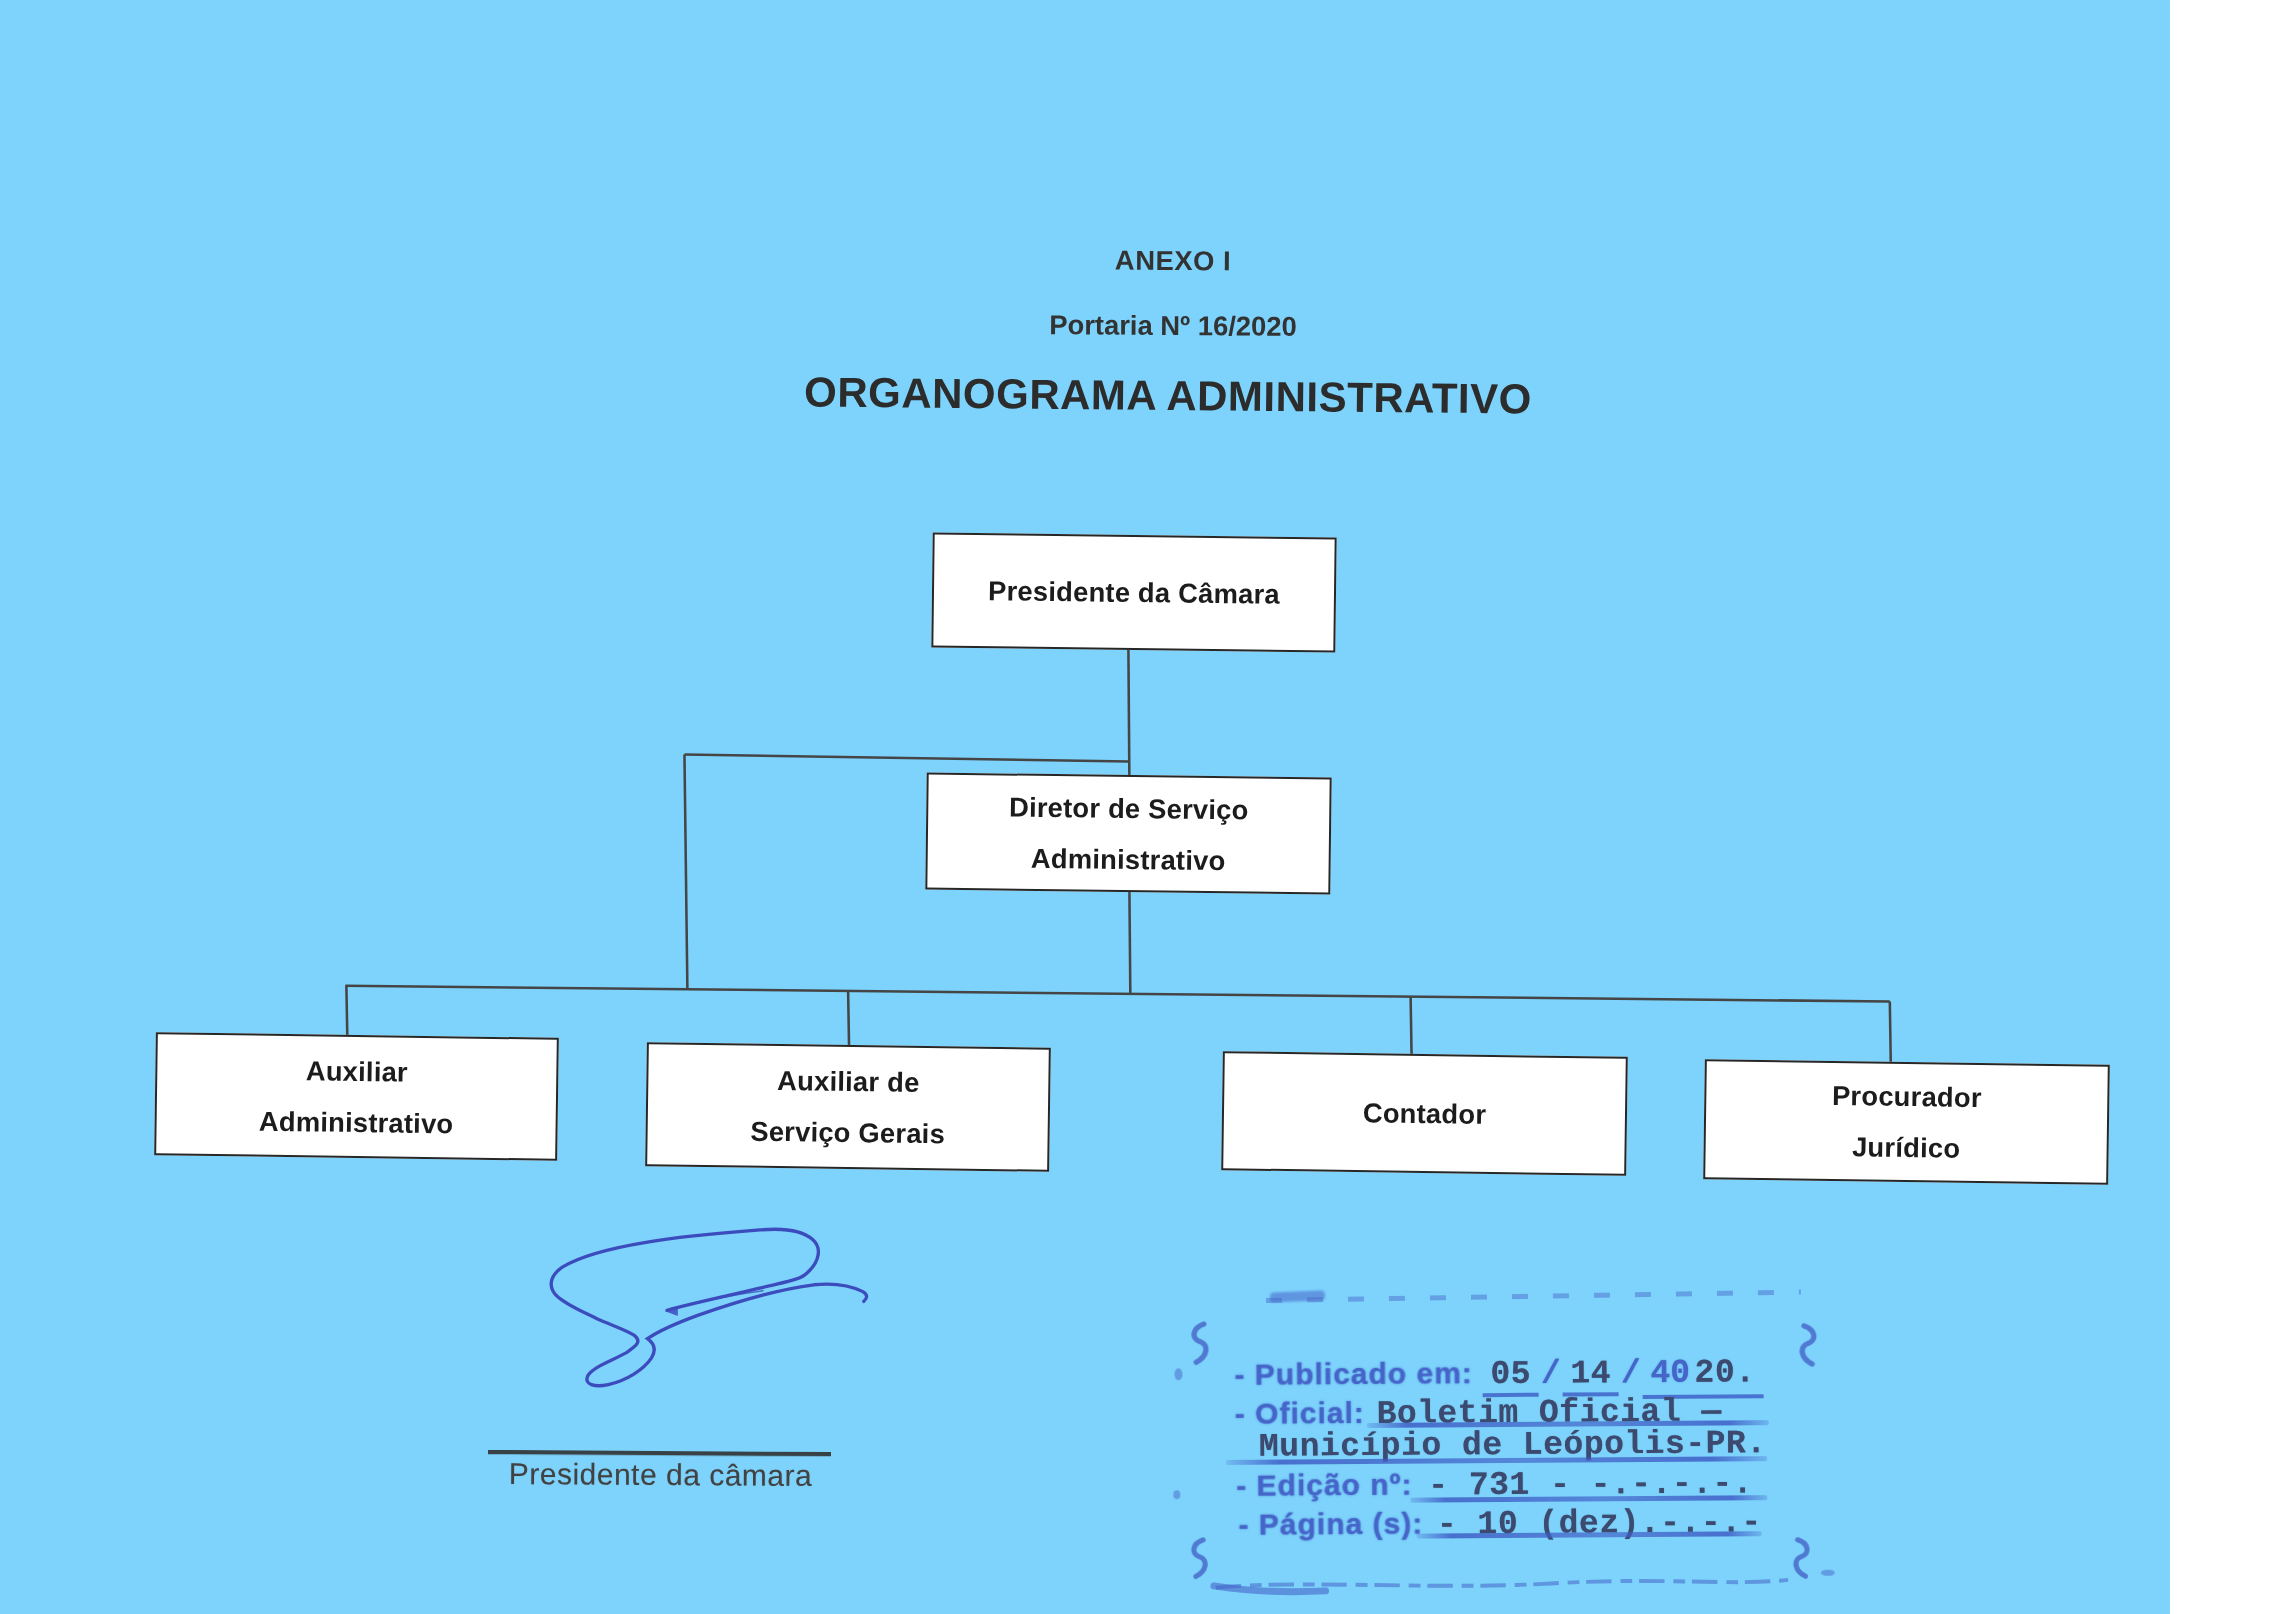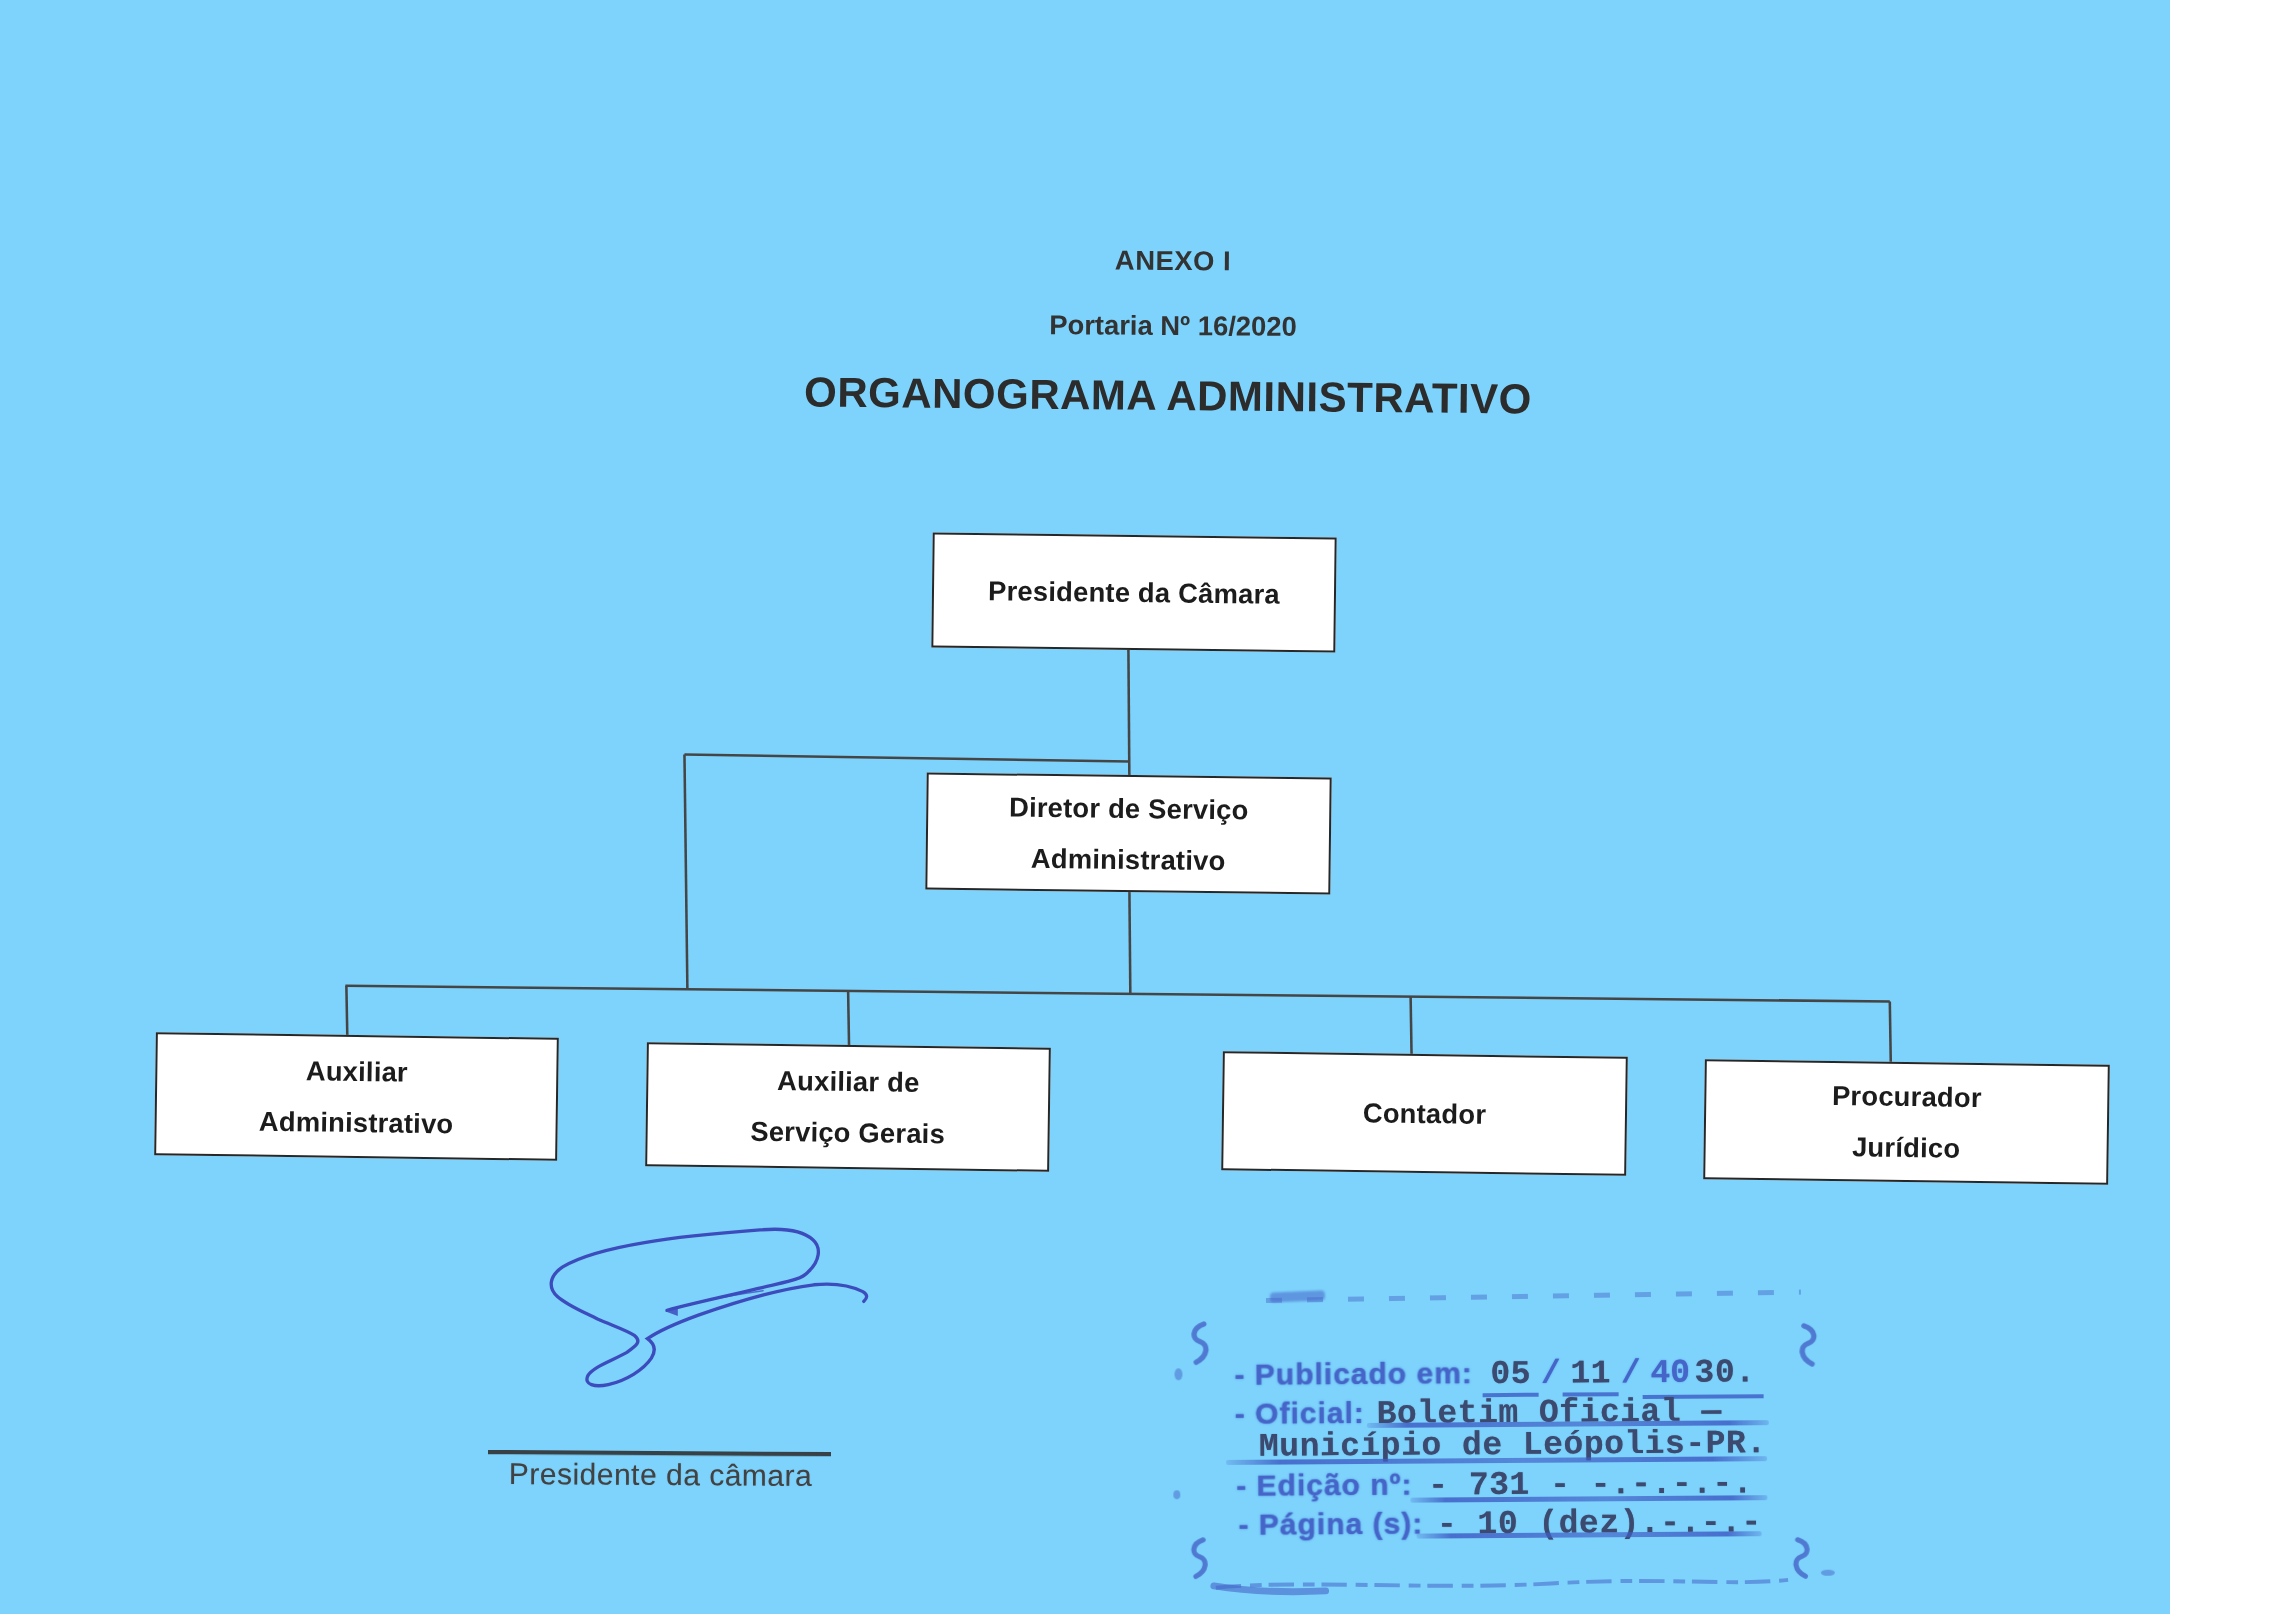--- a/index.html
+++ b/index.html
@@ -185,25 +185,25 @@
     </svg>
     <svg class="flourish" style="left:608px;top:255px;" width="23.5" height="43" viewBox="0 0 24 46">
       <path d="M8 3 C20 7 21 18 12 21 C3 24 4 36 16 42" stroke="#4565c8" stroke-width="5.5" fill="none" stroke-linecap="round"></path>
     </svg>
 
     <div class="stamp-row" style="top:71px;left:54px;">
       <span class="s-label">- Publicado em:</span>
       <span style="width:9.8px;"></span>
       <span class="s-typed dfield">05</span>
       <span class="s-pre" style="margin:0 2px;">/</span>
-      <span class="s-typed dfield">11</span>
+      <span class="s-typed dfield">14</span>
       <span class="s-pre" style="margin:0 2px;">/</span>
       <span class="dfield">
         <span class="s-pre">40</span>
-        <span class="s-typed">30.</span>
+        <span class="s-typed">20.</span>
       </span>
     </div>
 
     <div class="stamp-row" style="top:110px;left:54px;">
       <span class="s-label">- Oficial:</span>
       <span style="width:11.8px;"></span>
       <span class="s-typed">Boletim Oficial —</span>
     </div>
     <div class="rline" style="left:186px;top:138px;width:402px;"></div>
 

